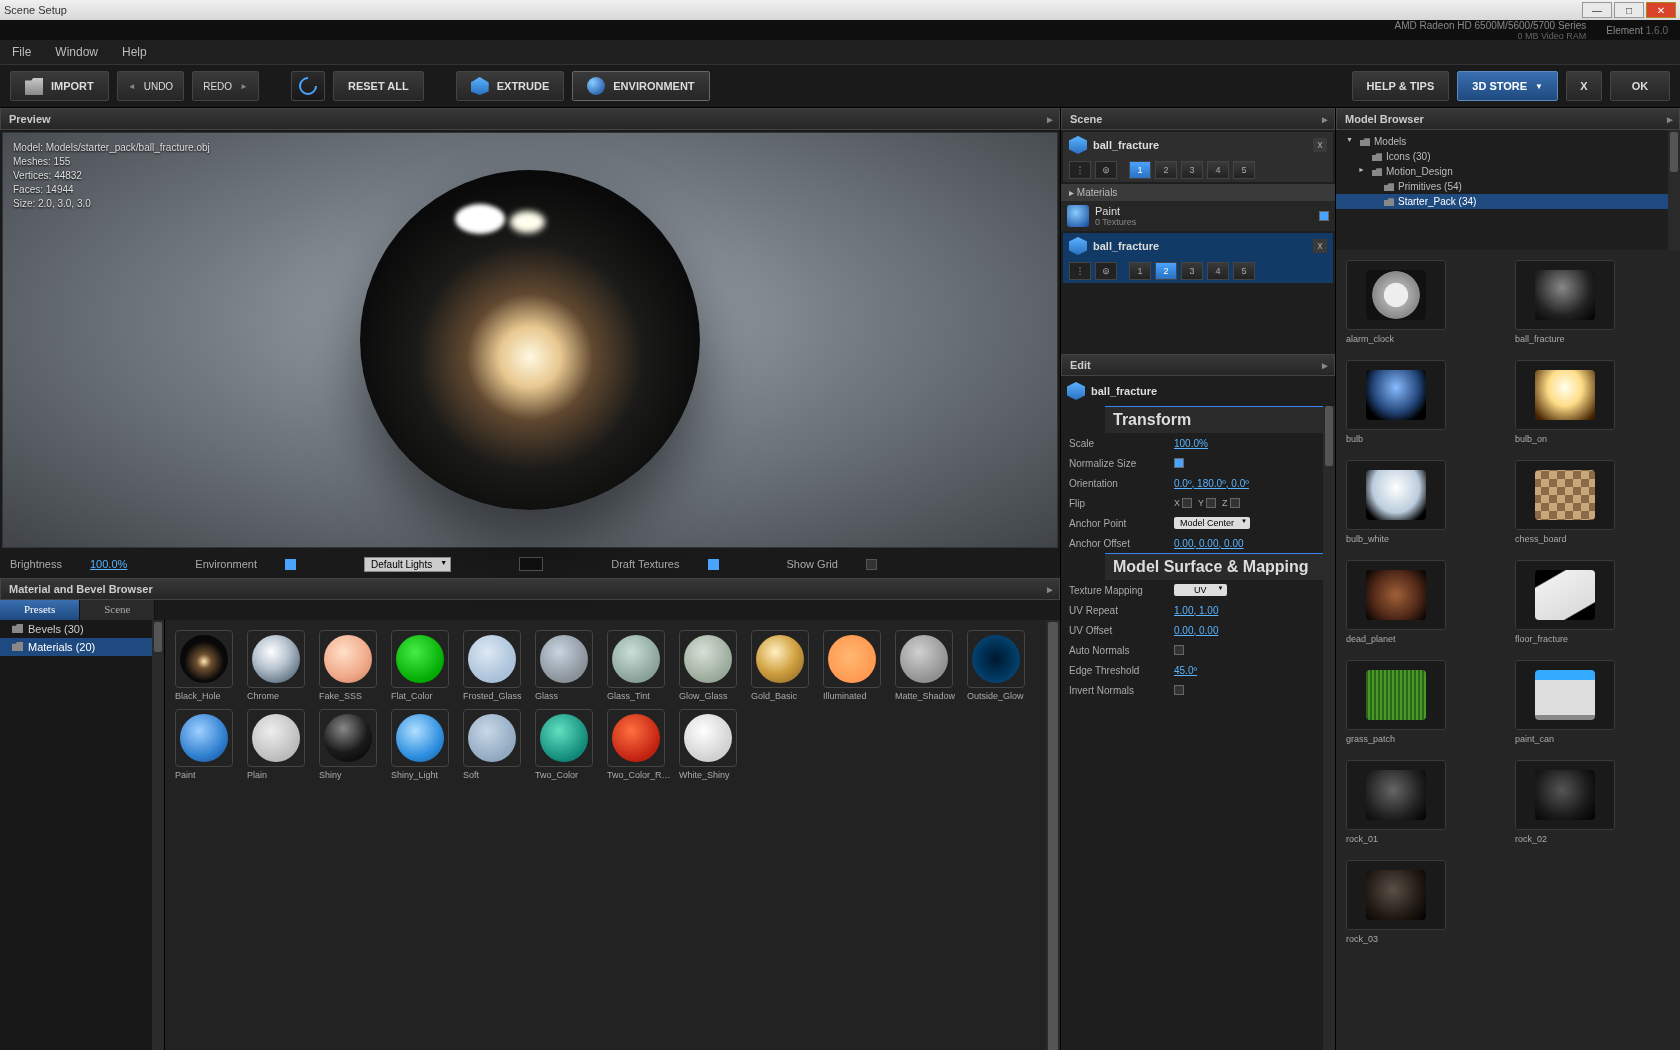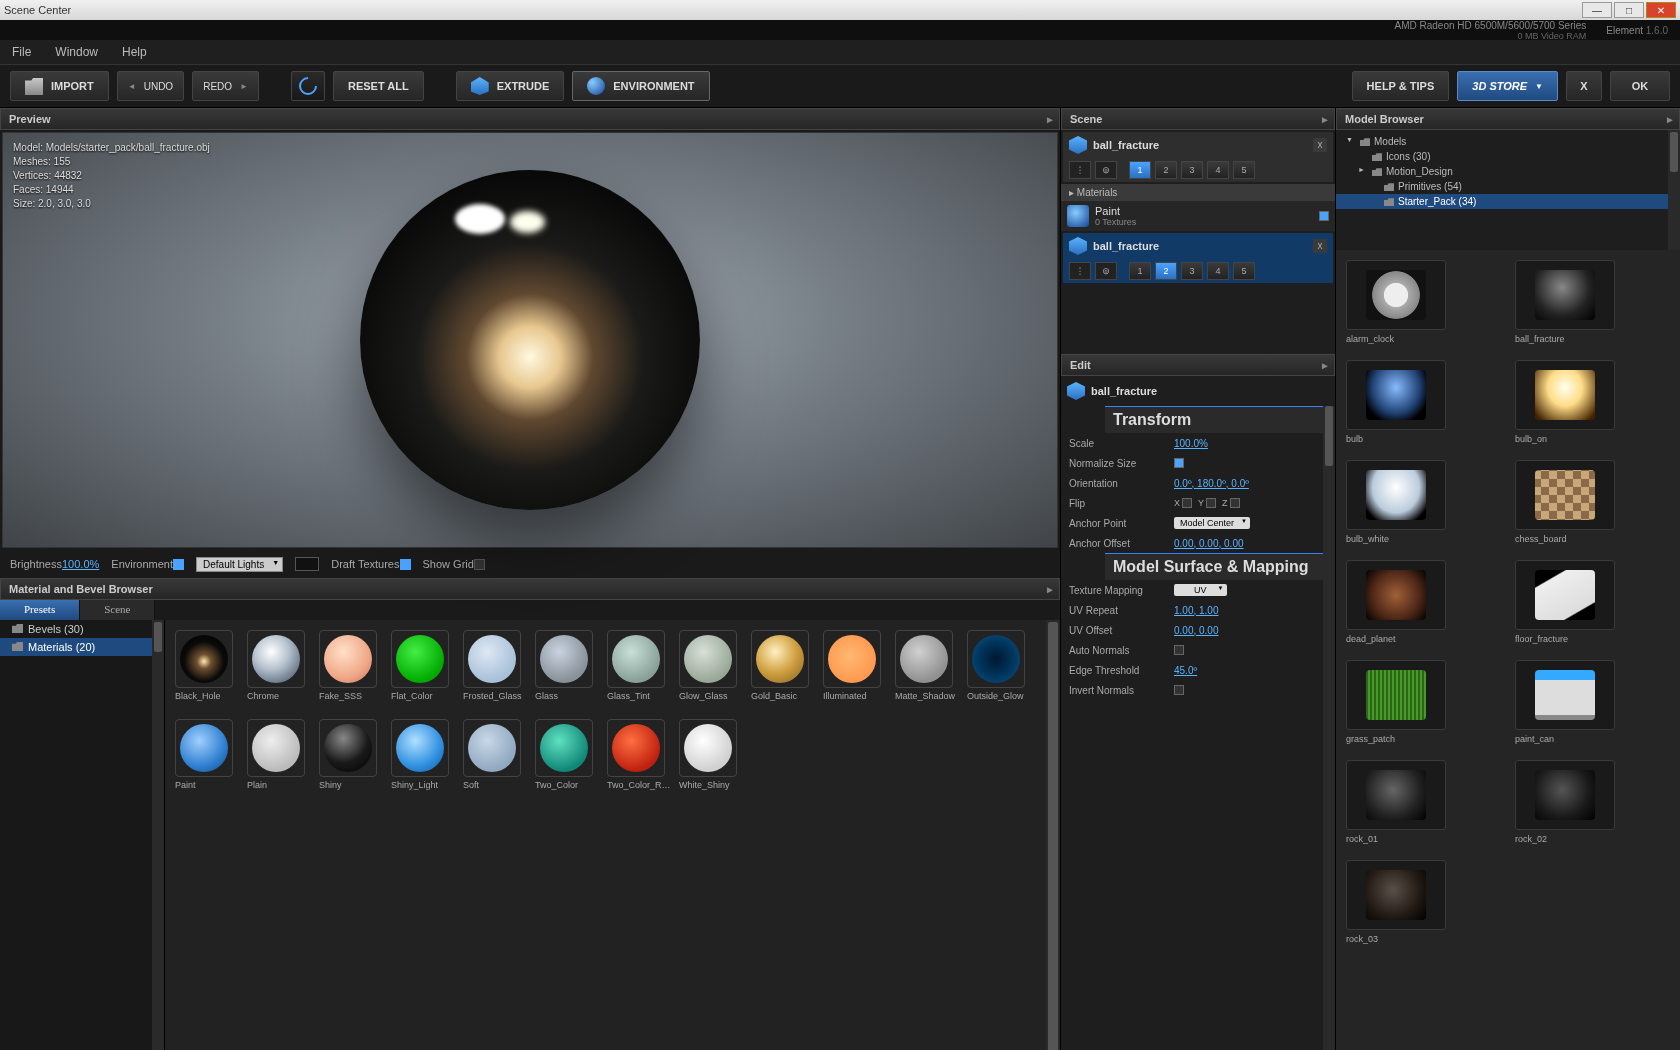--- a/index.html
+++ b/index.html
@@ -16,21 +16,21 @@
 .headerinfo { height: 20px; background: #0f0f0f; display: flex; align-items: center; justify-content: flex-end; padding: 0 12px; color: #888; font-size: 10px; gap: 20px; }
 
 
 .menubar { height: 24px; background: #1f1f1f; display: flex; align-items: center; padding: 0 12px; gap: 24px; color: #bbb; font-size: 12px; }
 .menubar span { cursor: pointer; }
 
 
 .toolbar { height: 44px; background: #1a1a1a; border-top: 1px solid #333; border-bottom: 1px solid #000; display: flex; align-items: center; padding: 0 10px; gap: 8px; }
 .tbtn { height: 30px; padding: 0 14px; background: linear-gradient(#3a3a3a,#262626); border: 1px solid #444; color: #ddd; display: flex; align-items: center; gap: 8px; font-size: 11px; font-weight: bold; cursor: pointer; border-radius: 2px; }
 .tbtn.small { padding: 0 10px; font-weight: normal; font-size: 10px; }
-.tbtn.blue { background: linear-gradient(#3a6fb0,#1f4a80); border-color: #5a8ac0; color: #fff; font-style: italic; }
+.tbtn.blue { background: linear-gradient(#3a6fb0,#1f4a80); border-color: #5a8ac0; color: #fff; }
 .tbtn .arrow { font-size: 8px; color: #888; }
 .tbtn.iconbtn { width: 34px; padding: 0; justify-content: center; }
 .tbtn.dark { background: linear-gradient(#2a2a2a,#181818); }
 .ticon { width: 18px; height: 18px; display: inline-block; }
 .ticon.folder { background: linear-gradient(#ccc,#888); clip-path: polygon(0 20%,35% 20%,45% 5%,100% 5%,100% 100%,0 100%); }
 .ticon.reset { border: 2px solid #4aa3ff; border-radius: 50%; border-top-color: transparent; transform: rotate(45deg); }
 .ticon.extrude { background: linear-gradient(#5ab3ff,#2a70c0); clip-path: polygon(50% 0,100% 30%,100% 80%,50% 100%,0 80%,0 30%); }
 .ticon.env { background: radial-gradient(circle at 30% 30%,#8cf,#149); border-radius: 50%; }
 
 
@@ -43,39 +43,39 @@
 .phead { height: 22px; background: linear-gradient(#383838,#262626); border: 1px solid #444; display: flex; align-items: center; padding: 0 8px; font-size: 11px; font-weight: bold; color: #ccc; position: relative; }
 .phead .expand { position: absolute; right: 4px; font-size: 10px; color: #888; }
 
 
 .preview { flex: 0 0 470px; display: flex; flex-direction: column; }
 .preview-canvas { flex: 1; background: radial-gradient(ellipse at 50% 45%, #a8b0b8 0%, #788088 40%, #404448 100%); position: relative; margin: 2px; border: 1px solid #333; }
 .preview-info { position: absolute; top: 8px; left: 10px; color: #ddd; font-size: 10px; line-height: 14px; text-shadow: 0 1px 2px #000; }
 .sphere { position: absolute; left: 50%; top: 50%; transform: translate(-50%,-50%); width: 340px; height: 340px; border-radius: 50%; background: radial-gradient(circle at 50% 55%, #fff8e0 0%, #e8c890 12%, #604830 25%, #1a1a18 45%, #0a0a0a 70%, #000 100%); box-shadow: 0 30px 60px rgba(0,0,0,.5); }
 .sphere::before { content:''; position:absolute; left:28%; top:10%; width:50px; height:30px; background:#fff; border-radius:50%; filter:blur(2px); }
 .sphere::after { content:''; position:absolute; left:44%; top:12%; width:35px; height:22px; background:#ffe; border-radius:50%; filter:blur(3px); }
-.preview-ctrl { height: 28px; background: #1a1a1a; display: flex; align-items: center; padding: 0 10px; gap: 0; font-size: 11px; }
+.preview-ctrl { height: 28px; background: #1a1a1a; display: flex; align-items: center; padding: 0 10px; gap: 28px; font-size: 11px; }
 .preview-ctrl .val { color: #5ab3ff; text-decoration: underline; }
 .chk { width: 11px; height: 11px; background: #4aa3ff; display: inline-block; vertical-align: middle; }
 .chk.off { background: #333; border: 1px solid #555; }
 .dropdown { background: #ccc; color: #000; padding: 1px 18px 1px 6px; font-size: 10px; position: relative; border: 1px solid #888; }
 .dropdown::after { content:'▼'; position:absolute; right:3px; font-size:7px; }
 .swatch { width: 24px; height: 14px; background: #111; border: 1px solid #555; display: inline-block; }
 
 
 .matbrowser { flex: 1; display: flex; flex-direction: column; }
 .tabs { height: 20px; display: flex; background: #1a1a1a; }
 .tab { padding: 3px 24px; background: #2a2a2a; color: #aaa; font-size: 11px; cursor: pointer; border-right: 1px solid #111; font-family: Liberation Serif, serif; }
 .tab.active { background: linear-gradient(#3a6fb0,#1f4a80); color: #fff; }
 .matbody { flex: 1; display: flex; }
 .mattree { width: 165px; background: #181818; border-right: 1px solid #000; position: relative; }
 .treeitem { padding: 3px 8px 3px 28px; font-size: 11px; color: #ccc; cursor: pointer; position: relative; }
 .treeitem.sel { background: #1f4a80; color: #fff; }
 .treeitem::before { content:''; position:absolute; left:12px; top:4px; width:11px; height:9px; background:#888; clip-path: polygon(0 20%,35% 20%,45% 0,100% 0,100% 100%,0 100%); }
-.matgrid { flex: 1; background: #222; padding: 10px; overflow: auto; display: flex; flex-wrap: wrap; align-content: flex-start; gap: 18px 8px; }
+.matgrid { flex: 1; background: #222; padding: 10px; overflow: auto; display: flex; flex-wrap: wrap; align-content: flex-start; gap: 8px 8px; }
 .matitem { width: 64px; font-size: 9px; color: #aaa; }
 .matthumb { width: 58px; height: 58px; border-radius: 4px; margin-bottom: 3px; border: 1px solid #444; }
 .matlabel { white-space: nowrap; overflow: hidden; text-overflow: ellipsis; }
 
 
 .vscroll { width: 14px; background: #2a2a2a; }
 .vscroll .thumb { background: #555; margin: 2px; border-radius: 2px; }
 
 
 .scenepanel { flex: 0 0 246px; display: flex; flex-direction: column; }
@@ -131,21 +131,21 @@
 .sbar { position: absolute; right: 0; top: 0; bottom: 0; width: 12px; background: #2a2a2a; }
 .sbar .th { position: absolute; left: 2px; right: 2px; background: #555; border-radius: 2px; }
 
 
 .sph { width: 48px; height: 48px; border-radius: 50%; margin: 4px auto; }
 </style>
 </head>
 <body>
 
 <div class="titlebar">
-  <span>Scene Center</span>
+  <span>Scene Setup</span>
   <span class="spacer"></span>
   <div class="winbtn other">—</div>
   <div class="winbtn other">□</div>
   <div class="winbtn close">✕</div>
 </div>
 
 <div class="headerinfo">
   <div style="text-align:right">
     <div>AMD Radeon HD 6500M/5600/5700 Series</div>
     <div style="font-size:9px;color:#666">0 MB Video RAM</div>

